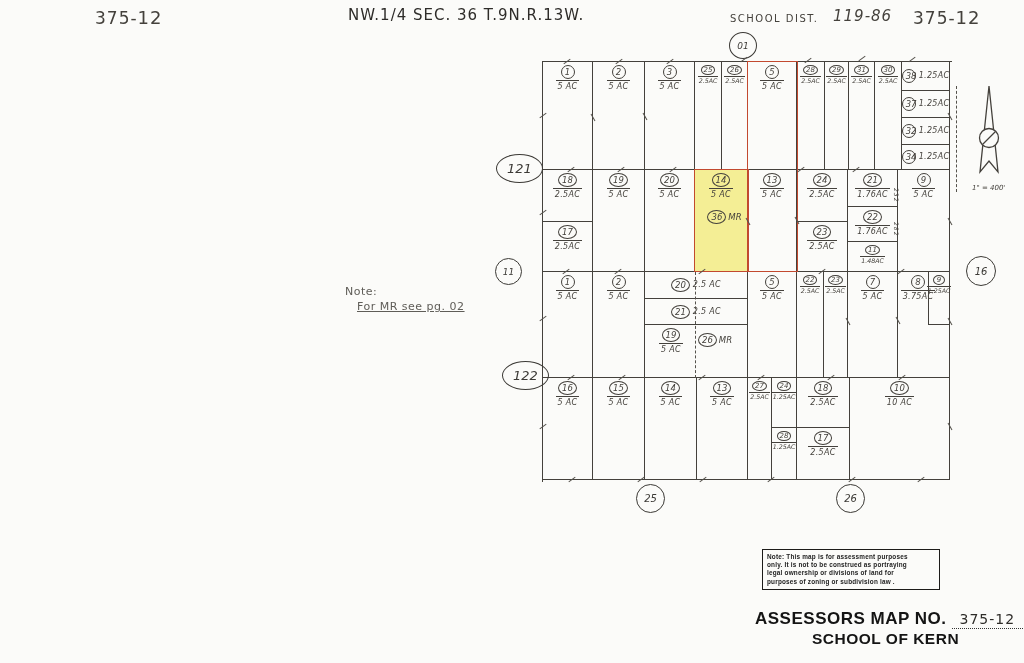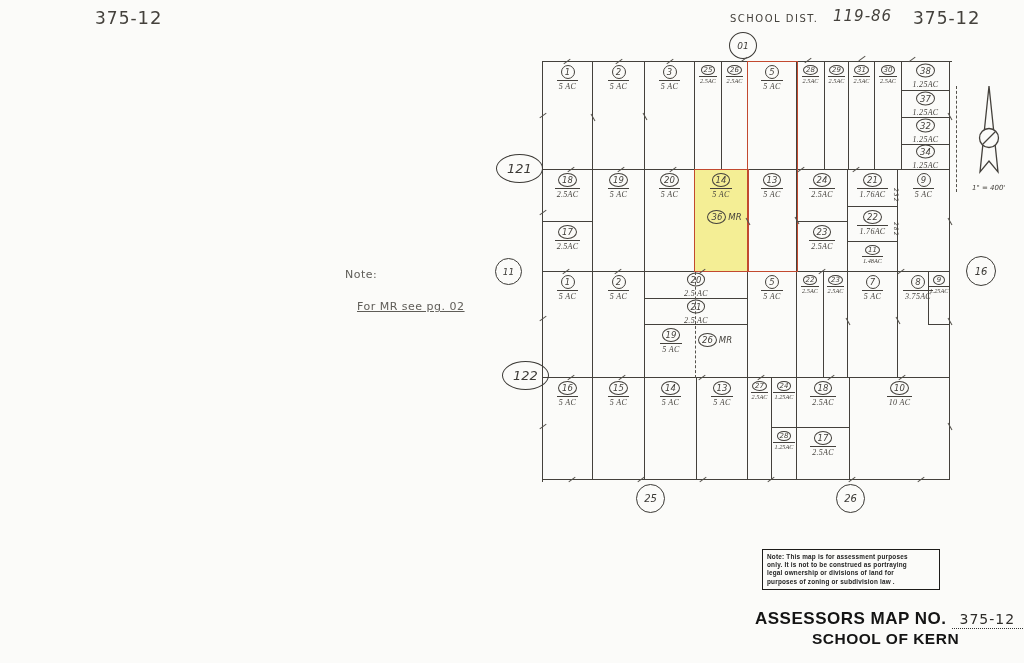--- a/index.html
+++ b/index.html
@@ -20,24 +20,24 @@
   .mapno .bg{font-size:18px;letter-spacing:1px;}
   .title{font-size:15px;letter-spacing:1px;color:#2e2c29;}
   .school-label{font-size:10px;letter-spacing:1.5px;}
   .school-value{font-size:15px;font-style:italic;letter-spacing:1px;}
   
   #grid-frame{border-left:1.5px solid var(--ink);border-top:1.5px solid var(--ink);pointer-events:none;}
   .parcel{position:absolute;box-sizing:border-box;border-right:1px solid var(--ink);border-bottom:1px solid var(--ink);}
   .parcel.bl{border-left:1px solid var(--ink);}
   .parcel.highlight{background:var(--yellow);}
   .plabel{position:absolute;top:3px;left:0;right:0;display:flex;flex-direction:column;align-items:center;gap:1px;font-style:italic;color:var(--ink);line-height:1;}
-  .plabel.inline{flex-direction:column;justify-content:center;align-items:center;gap:3px;top:50%;transform:translateY(-50%);}
+  .plabel.inline{flex-direction:row;justify-content:center;align-items:center;gap:3px;top:50%;transform:translateY(-50%);}
   .plabel.alignleft{left:4px;right:auto;align-items:center;}
   .circ{display:inline-block;border:1px solid var(--ink);border-radius:50%;font-size:8.5px;line-height:10px;padding:1px 3px;min-width:6px;text-align:center;}
-  .ac{font-size:8px;border-top:1px solid var(--ink);padding:2px 2px 0;letter-spacing:.3px;white-space:nowrap;font-family:Liberation Serif, serif;}
+  .ac{font-size:8px;border-top:1px solid var(--ink);padding:2px 2px 0;letter-spacing:.3px;white-space:nowrap;}
   .inline .ac{border-top:none;padding:0;font-size:8px;}
   .xs .circ{font-size:7px;line-height:8px;padding:0 2px;}
   .xs .ac{font-size:6.3px;letter-spacing:0;padding:1px 1px 0;}
   .extra{position:absolute;display:flex;align-items:center;gap:2px;font-style:italic;font-size:8.5px;white-space:nowrap;}
   .redbox{position:absolute;border:1.7px solid var(--red);pointer-events:none;box-sizing:border-box;}
   .dash-v{position:absolute;border-left:1px dashed #55524c;width:0;}
   .refcircle{position:absolute;border:1.4px solid #3c3a36;border-radius:50%;display:flex;align-items:center;justify-content:center;font-style:italic;color:#3c3a36;box-sizing:border-box;background:transparent;}
   .dimlabel{position:absolute;font-size:6px;font-style:italic;transform:rotate(90deg);transform-origin:left top;letter-spacing:1px;}
   .tick{position:absolute;width:8px;height:1px;background:#55524c;}
   
@@ -52,27 +52,28 @@
   .footer-county{font-family:"Liberation Sans",sans-serif;font-weight:bold;font-size:15.5px;letter-spacing:.5px;color:#141414;}
 </style>
 </head>
 <body>
 
 <div id="page">
 
   <div class="abs mapno" style="left:95px;top:7px;">
     <span class="sm">375-</span><span class="bg">12</span>
   </div>
+  <div class="abs title" style="left:348px;top:6px;">NW.1/4 SEC. 36 T.9N.R.13W.</div>
   <div class="abs school-label" style="left:730px;top:13px;">SCHOOL DIST.</div>
   <div class="abs school-value" style="left:833px;top:7px;">119-86</div>
   <div class="abs mapno" style="left:913px;top:7px;">
     <span class="sm">375-</span><span class="bg">12</span>
   </div>
 
-  <div class="abs note-text" style="left:345px;top:268px;">Note:</div>
+  <div class="abs note-text" style="left:345px;top:285px;">Note:</div>
   <div class="abs note-text" style="left:357px;top:300px;text-decoration:underline;">For MR see pg. 02</div>
 
   <div id="grid-frame" class="abs" style="left: 542px; top: 61px; width: 409px; height: 420px;"></div>
   <div id="parcel-layer">
       <div class="parcel" style="left: 543px; top: 62px; width: 50px; height: 108px;">
         <div class="plabel">
           <span class="circ">1</span>
           <span class="ac">5 AC</span>
         </div>
       </div>

